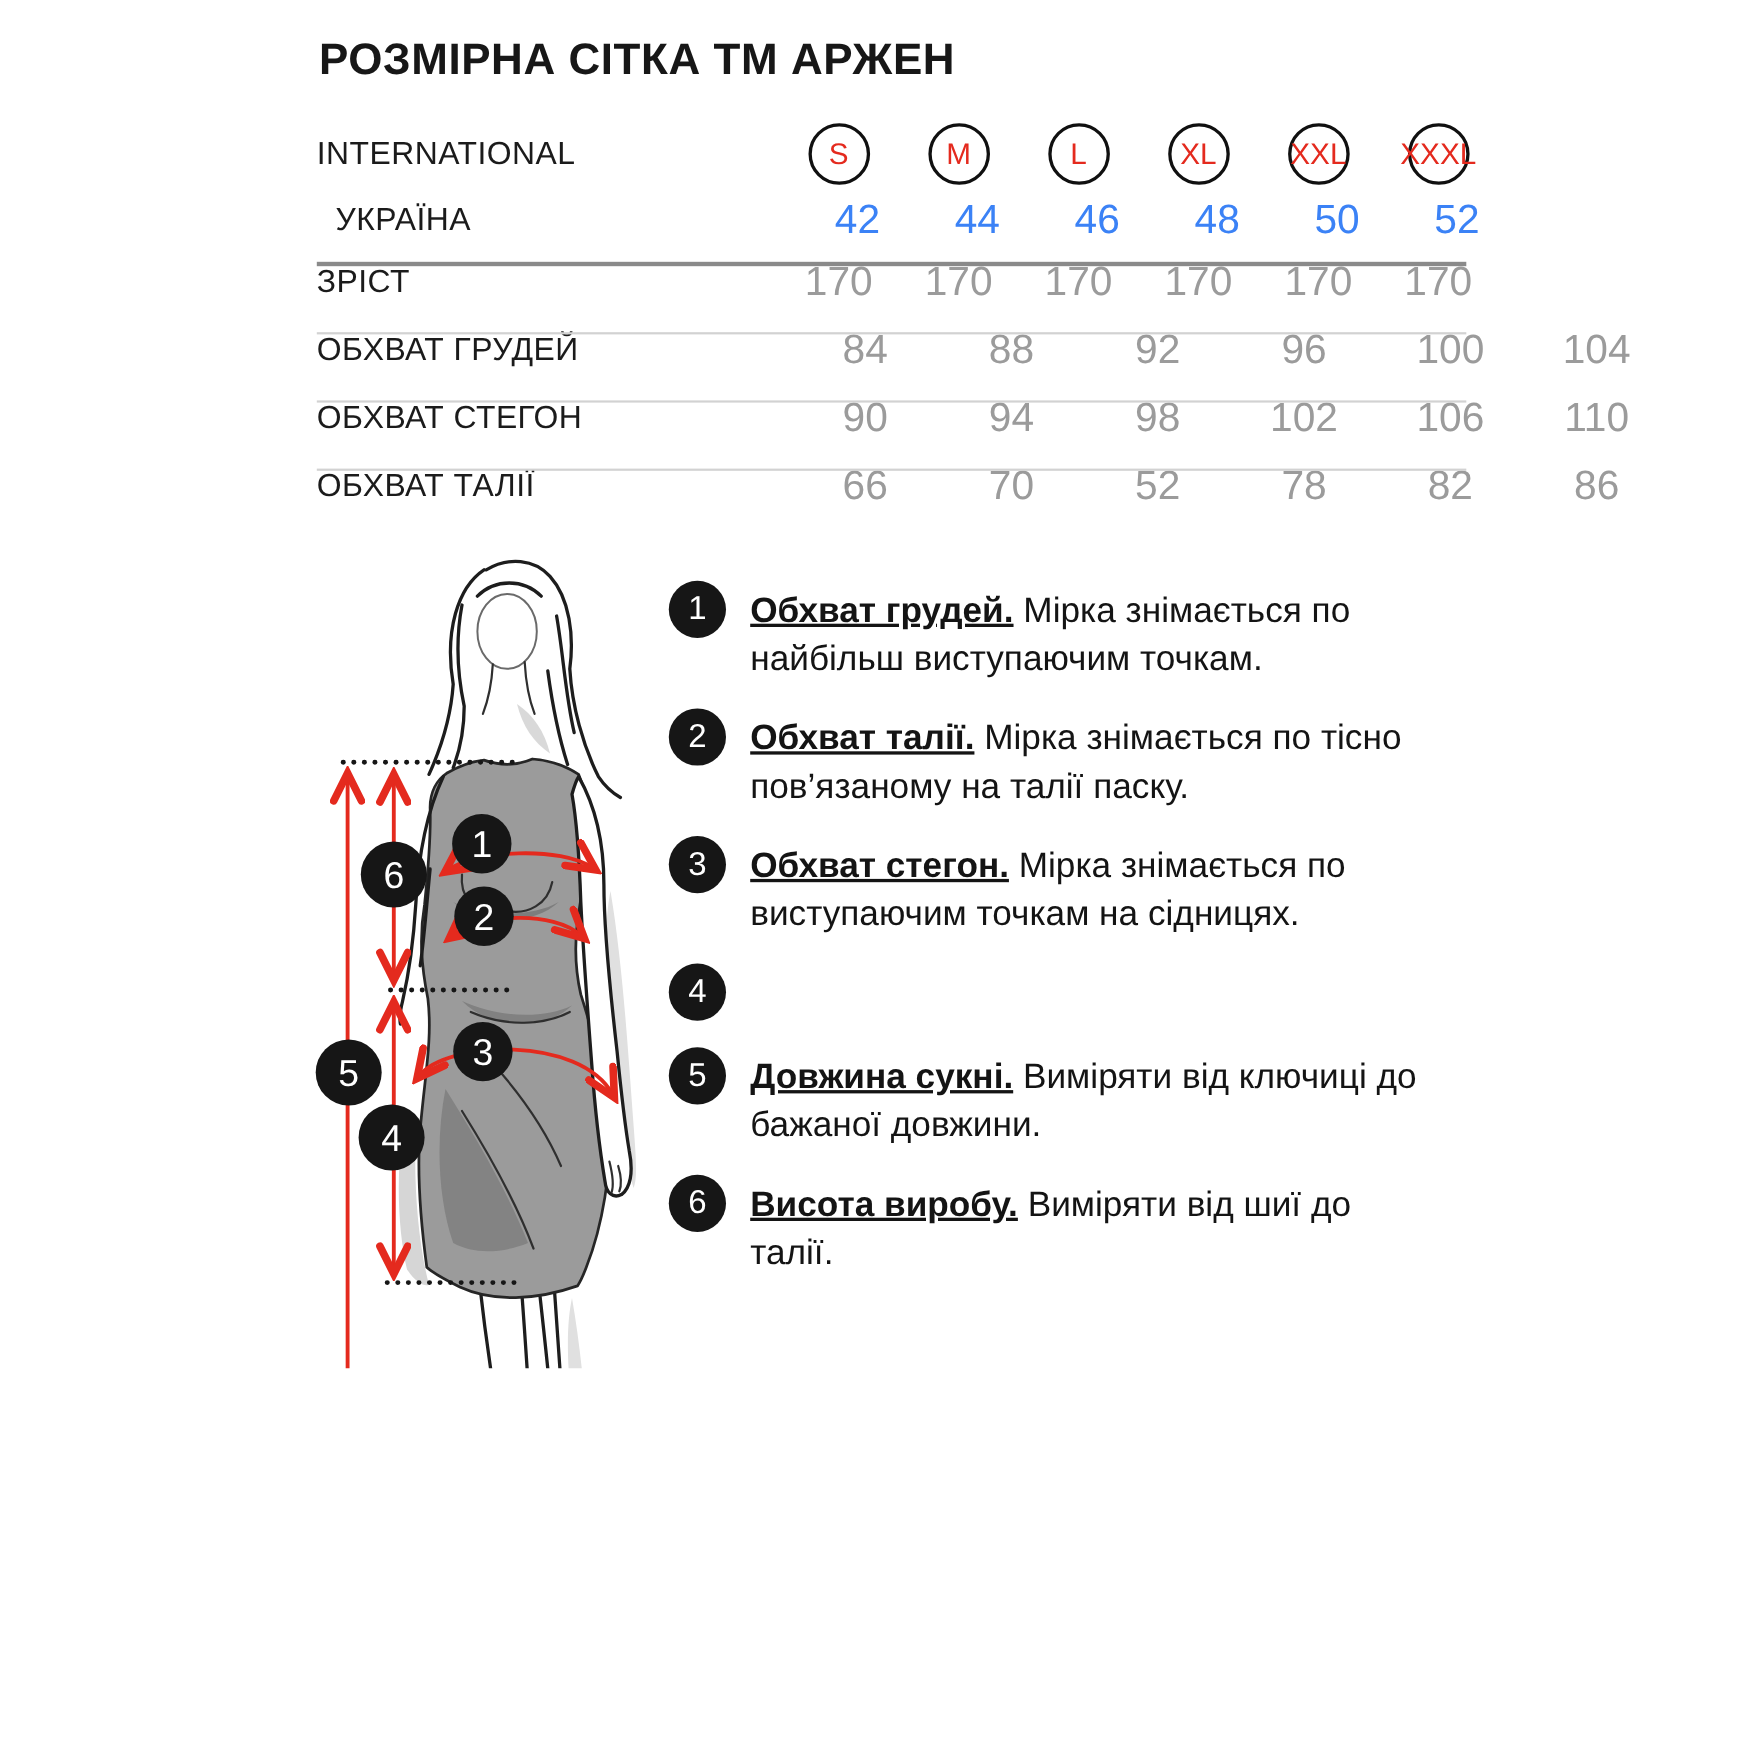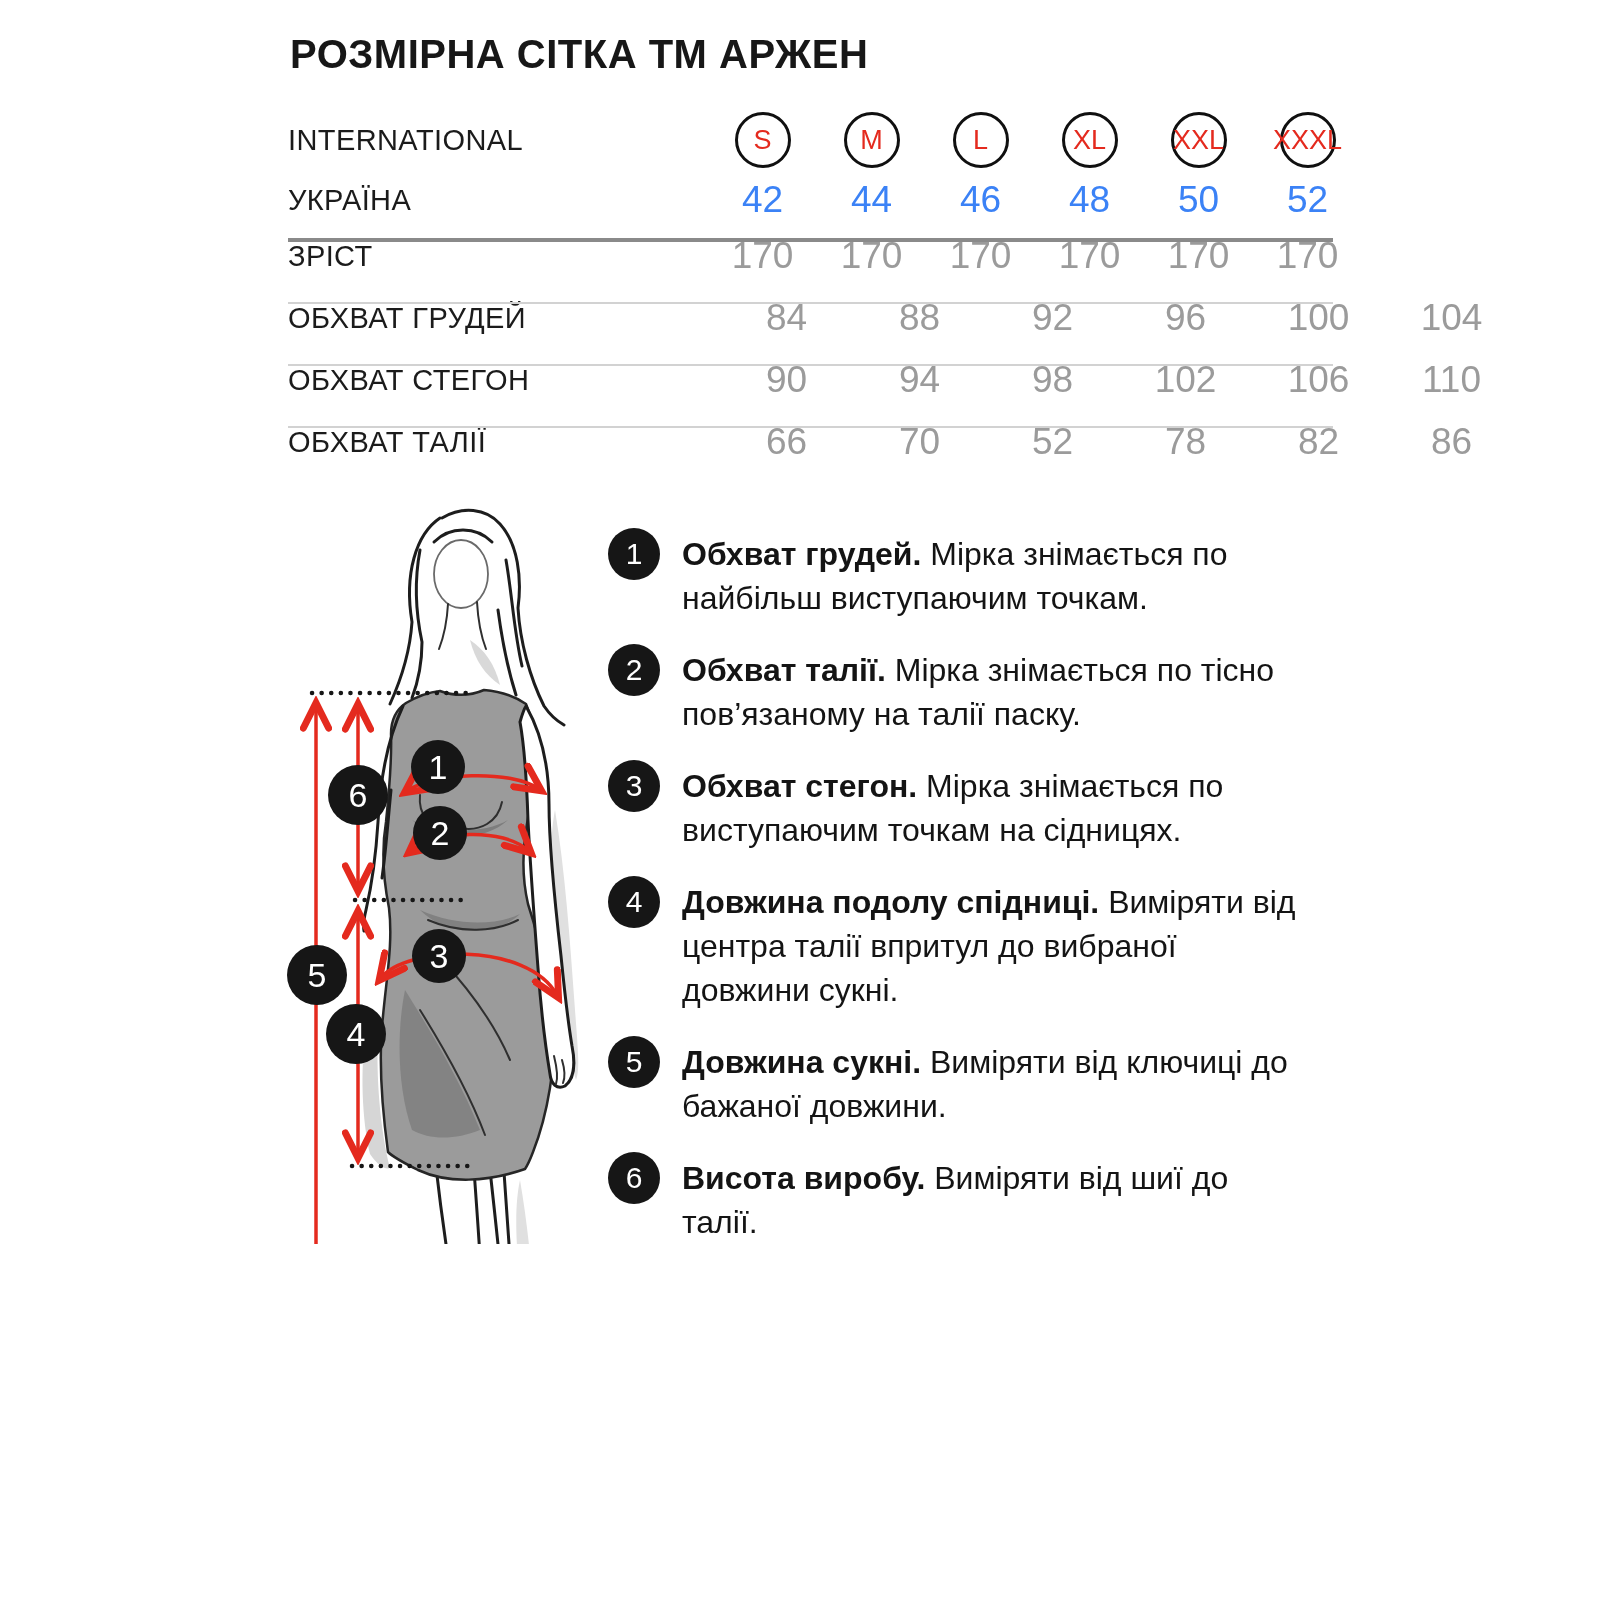--- a/index.html
+++ b/index.html
@@ -6,42 +6,42 @@
   body{font-family:"Liberation Sans", sans-serif; color:#1a1a1a;}
   #page{position:relative;width:1600px;height:1244px;background:#ffffff;overflow:hidden;}
 
   
   .page-title{position:absolute;left:290px;top:30px;margin:0;font-size:40px;line-height:48px;
     font-weight:700;letter-spacing:0.5px;color:#171717;}
 
   
   .size-table{position:absolute;left:288px;top:112px;width:1046px;text-align:right;}
   .t-row{display:grid;grid-template-columns:420px repeat(6,109px);align-items:center;height:56px;}
-  .t-row.r1{margin-top:4px;}
+  .t-row.r1{margin-top:4px;margin-left:17px;}
   .t-row.r2{}
   .t-row.r3,.t-row.r4,.t-row.r5{margin-top:6px;gap:24px;}
   .t-label{font-size:29px;letter-spacing:0.4px;color:#1b1b1b;justify-self:start;white-space:nowrap;}
   .t-cell{justify-self:center;font-size:37px;white-space:nowrap;}
   .t-row.dark .t-cell{color:#3b82f6;}
   .t-row.gray .t-cell{color:var(--value-gray,#9b9b9b);}
   .size-badge{display:inline-flex;align-items:center;justify-content:center;
     width:50px;height:50px;border:3.5px solid #101010;border-radius:50%;
     color:var(--accent-red,#e42a1e);font-size:27px;line-height:1;overflow:visible;white-space:nowrap;}
   .divider{position:absolute;left:0;width:1045px;background:#d2d2d2;height:2px;}
   .divider.strong{background:#8a8a8a;height:4px;}
   .d1{top:126px;} .d2{top:190px;} .d3{top:252px;} .d4{top:314px;}
 
   
   .legend{position:absolute;left:608px;top:532px;width:700px;}
   .legend-item{display:flex;align-items:flex-start;margin-bottom:28px;}
   .legend-num{flex:0 0 auto;width:52px;height:52px;border-radius:50%;
     background:var(--marker-black,#161616);color:#ffffff;display:flex;align-items:center;justify-content:center;
     font-size:30px;margin-right:22px;margin-top:-4px;}
   .legend-text{margin:0;width:620px;font-size:32px;line-height:44px;color:#141414;}
-  .legend-text b{font-weight:700;}
+  .legend-text b{font-weight:700;text-decoration:underline;}
 
   
   .figure-wrap{position:absolute;left:270px;top:490px;width:370px;height:1110px;}
   .sketch-stroke{stroke:#1d1d1d;stroke-width:3;fill:none;stroke-linecap:round;}
   .thin-stroke{stroke:#2f2f2f;stroke-width:2;fill:none;stroke-linecap:round;}
   .dress-fill{fill:var(--dress-gray,#9b9b9b);stroke:#262626;stroke-width:2.5;stroke-linejoin:round;}
   .red-stroke{stroke:var(--accent-red,#e42a1e);}
   .red-line{stroke:var(--accent-red,#e42a1e);stroke-width:3.5;fill:none;stroke-linecap:round;}
   .red-fill{fill:var(--accent-red,#e42a1e);stroke:#1c1c1c;stroke-width:2.5;}
   .dots{stroke:#161616;stroke-width:4.5;fill:none;stroke-dasharray:0.1 9.5;stroke-linecap:round;}
@@ -127,21 +127,20 @@
         <div class="legend-item">
           <span class="legend-num">2</span>
           <p class="legend-text"><b>Обхват талії.</b> Мірка знімається по тісно пов’язаному на талії паску.</p>
         </div>
         <div class="legend-item">
           <span class="legend-num">3</span>
           <p class="legend-text"><b>Обхват стегон.</b> Мірка знімається по виступаючим точкам на сідницях.</p>
         </div>
         <div class="legend-item">
           <span class="legend-num">4</span>
-          <p class="legend-text"><b>Довжина подолу спідниці.</b> Виміряти від центра талії впритул до вибраної довжини сукні.</p>
         </div>
         <div class="legend-item">
           <span class="legend-num">5</span>
           <p class="legend-text"><b>Довжина сукні.</b> Виміряти від ключиці до бажаної довжини.</p>
         </div>
         <div class="legend-item">
           <span class="legend-num">6</span>
           <p class="legend-text"><b>Висота виробу.</b> Виміряти від шиї до талії.</p>
         </div>
       </div>

